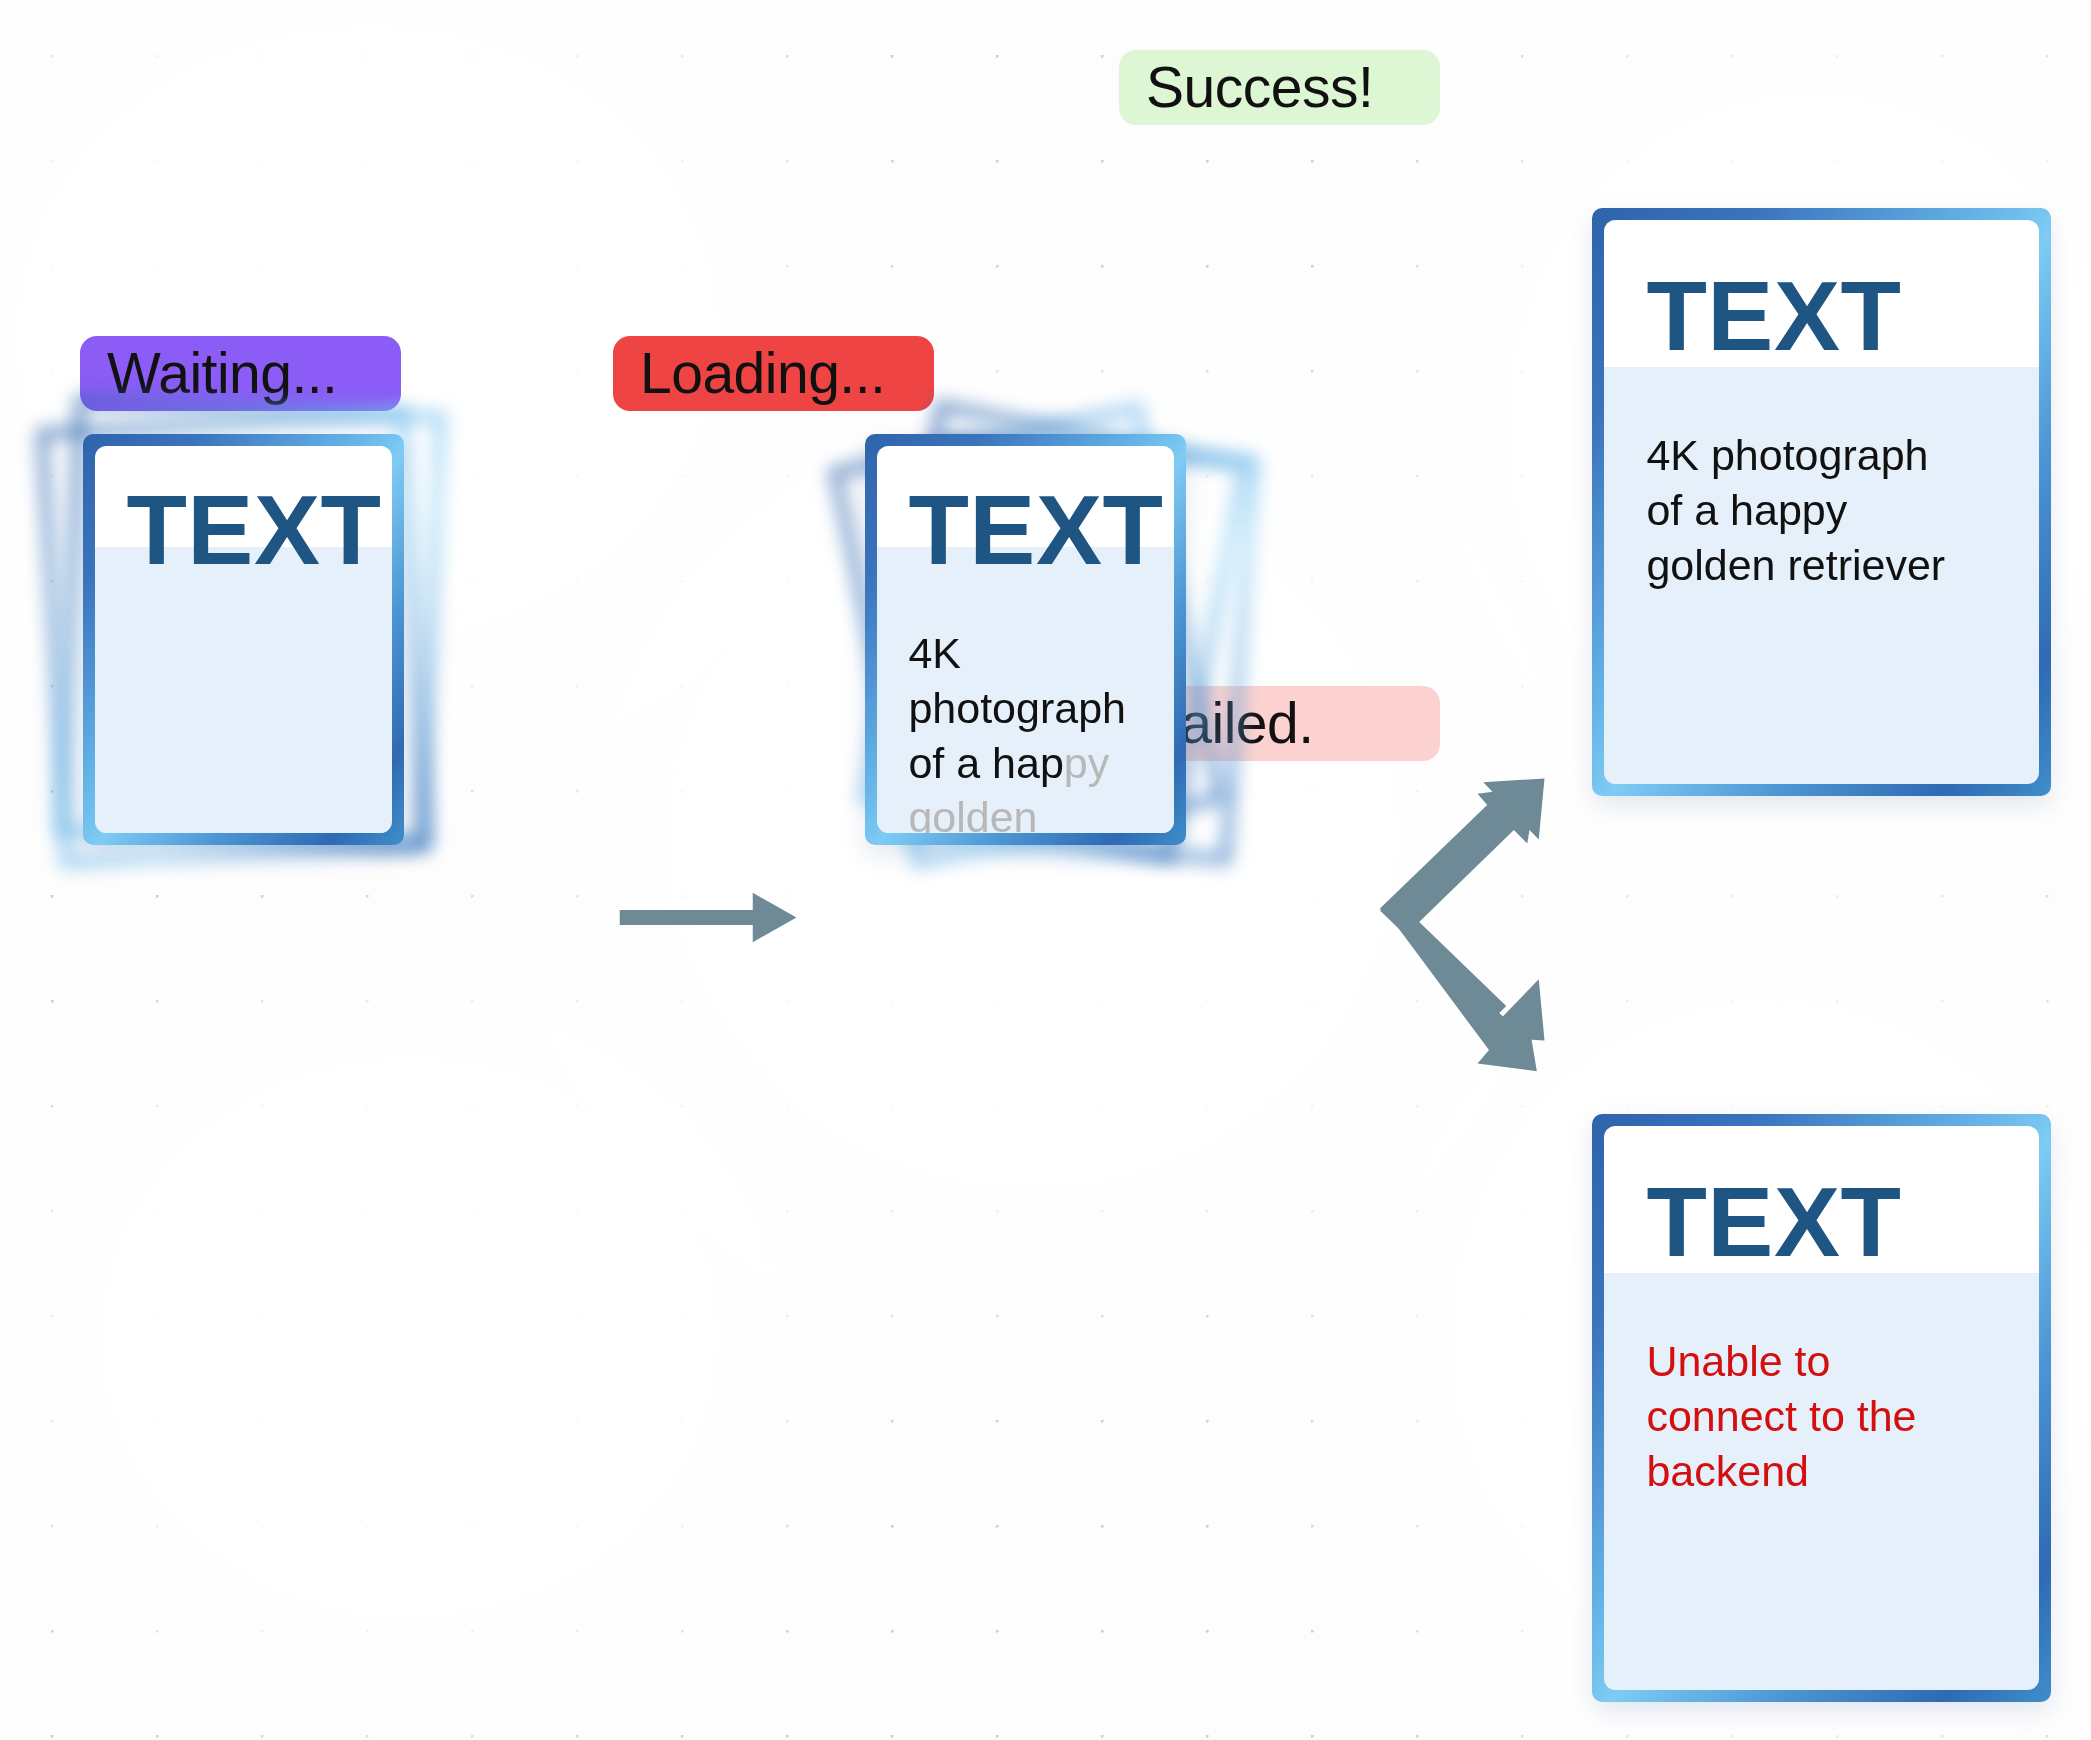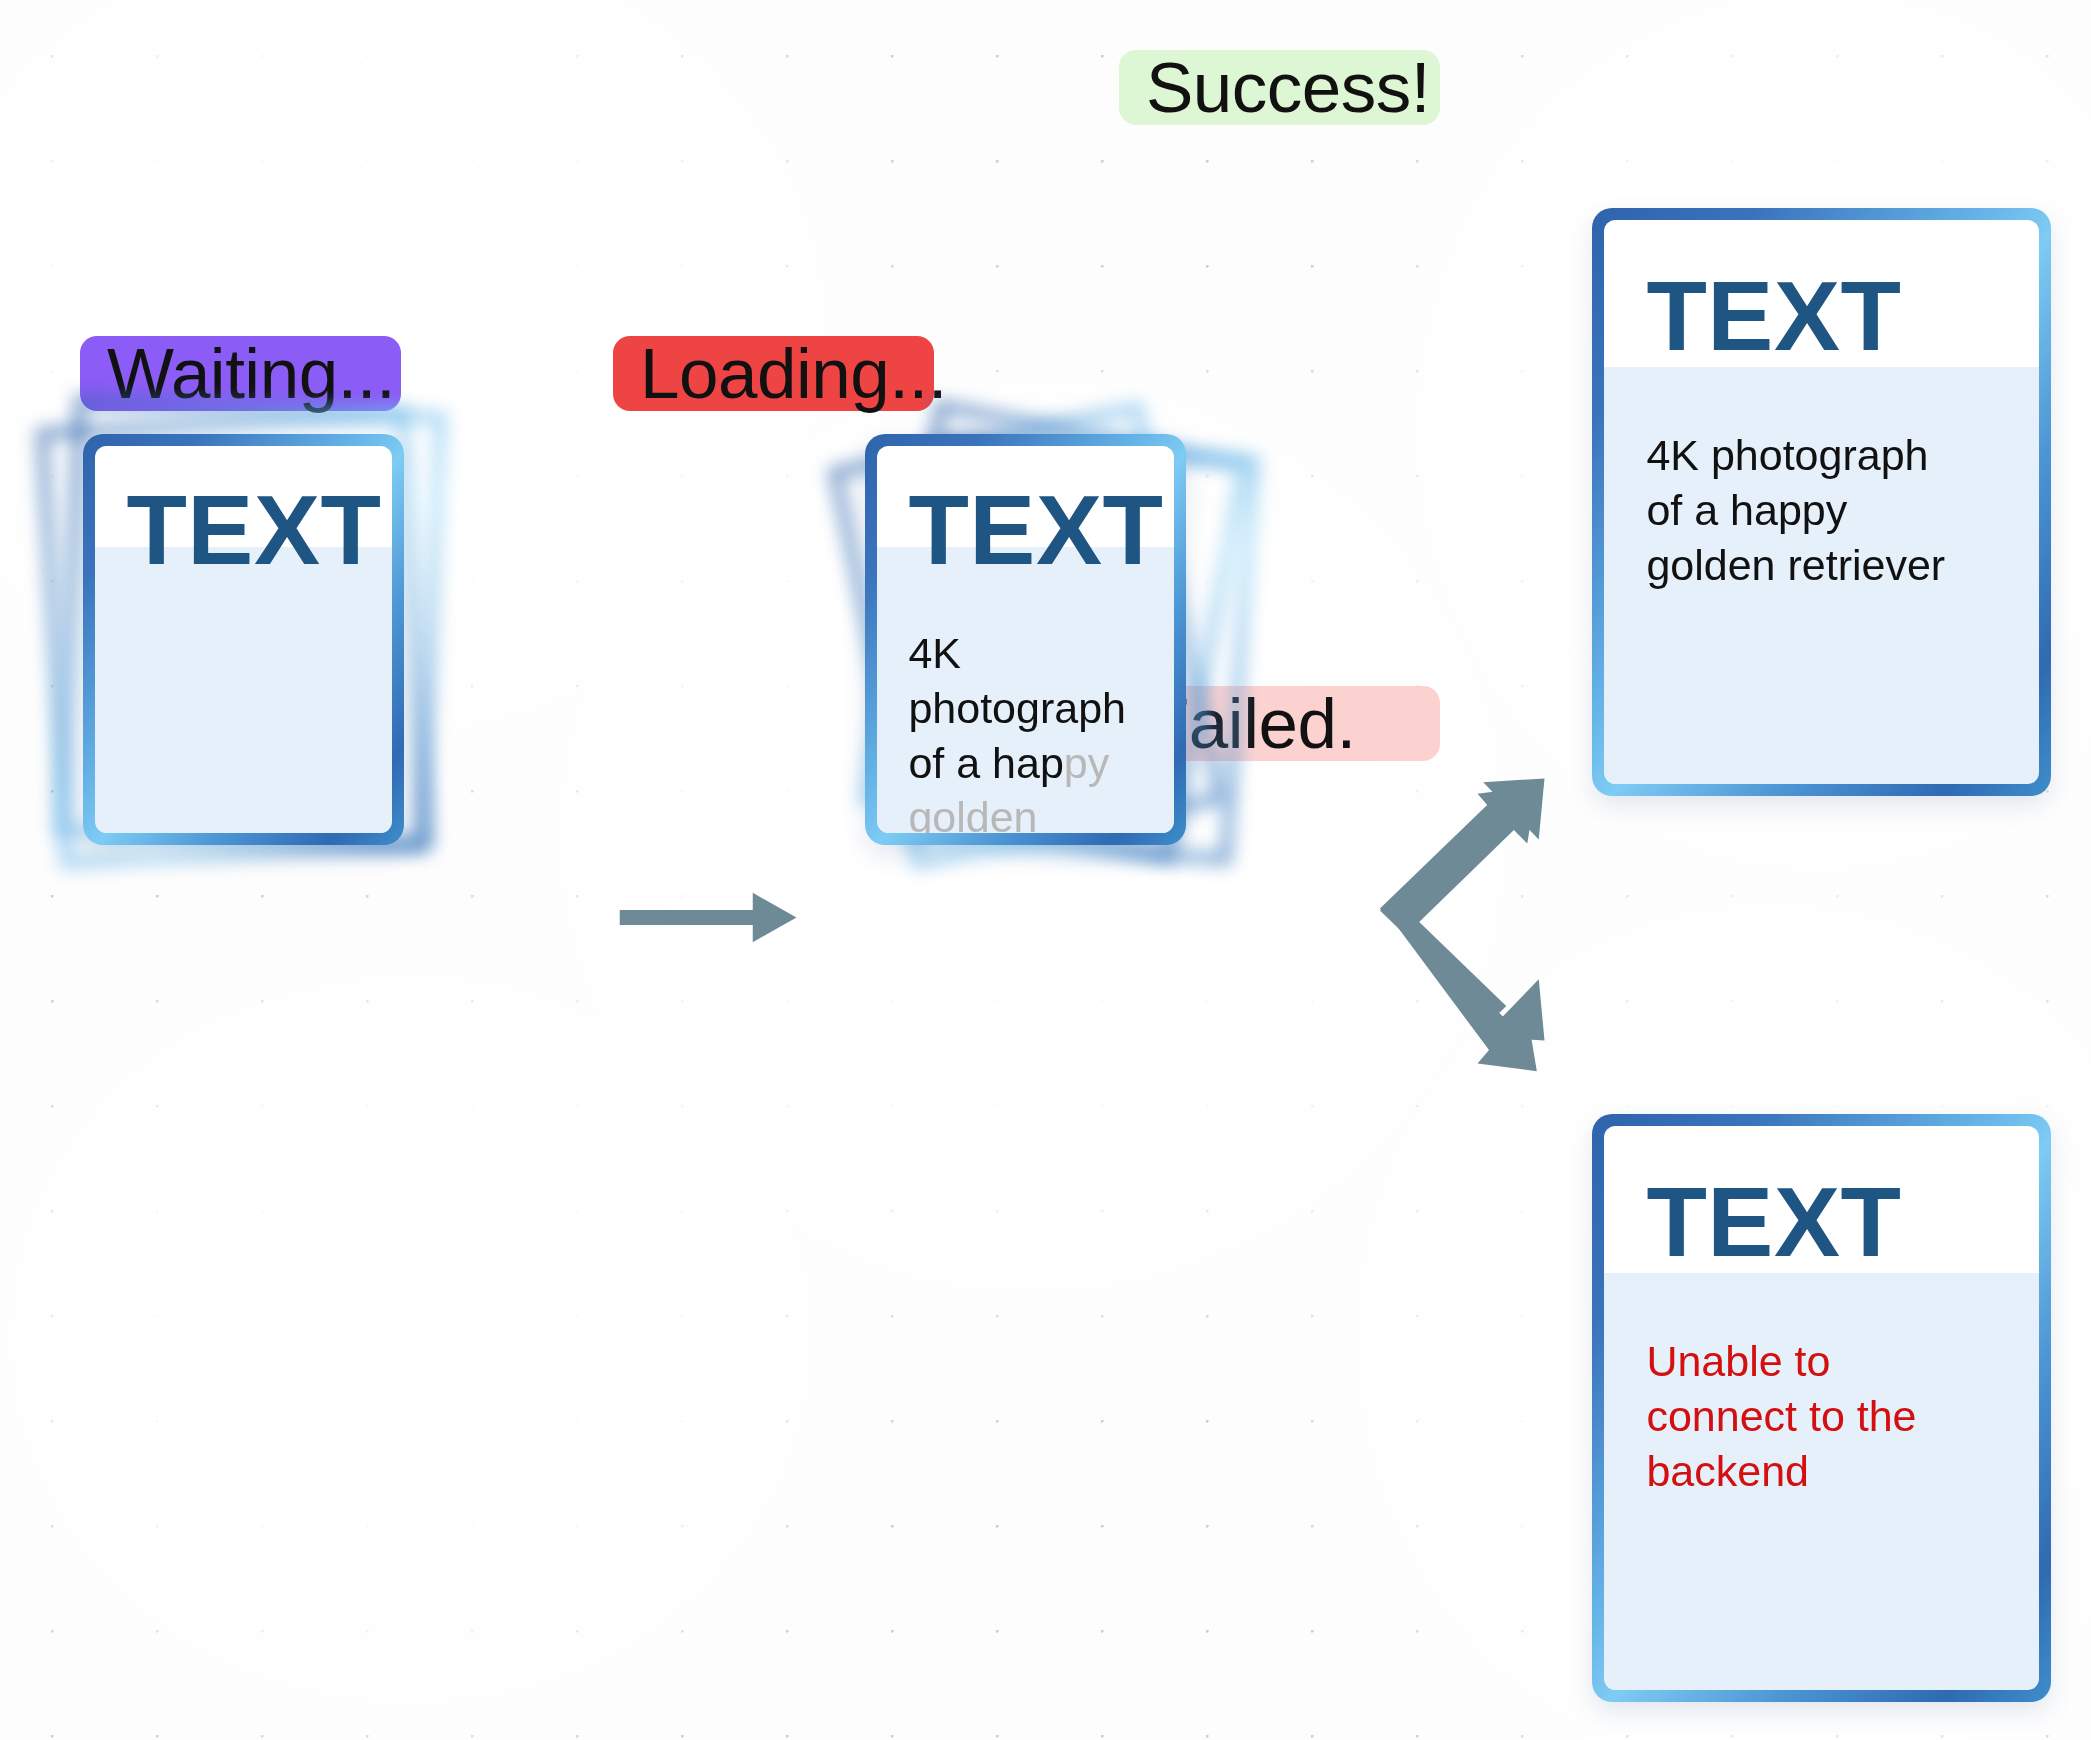--- a/index.html
+++ b/index.html
@@ -35,38 +35,38 @@
 
   .stage { position: absolute; inset: 0; }
 
   
   .pill {
     position: absolute;
     display: flex;
     align-items: center;
     padding: 0 27px;
     border-radius: 17px;
-    font-size: 71px;
+    font-size: 57px;
     line-height: 1;
     color: #111111;
     white-space: nowrap;
     letter-spacing: -0.5px;
   }
   .pill-waiting { left: 80px;  top: 336px; width: 321px; height: 75px; background: #8b5cf6; }
   .pill-loading { left: 613px; top: 336px; width: 321px; height: 75px; background: #ef4444; }
   .pill-success { left: 1119px; top: 50px;  width: 321px; height: 75px; background: #ddf6d3; }
   .pill-failed  { left: 1119px; top: 686px; width: 321px; height: 75px; background: #fbd2d0; }
 
   
   .card-wrap { position: absolute; }
 
   .card {
     position: absolute;
     inset: 0;
-    border-radius: 20px;
+    border-radius: 10px;
     padding: 12.4px;
     background: linear-gradient(128deg,
         #2f64ac 0%,
         #3a73bc 18%,
         #63b1e6 42%,
         #7ecbf4 52%,
         #4d96d4 70%,
         #2f6ab3 88%,
         #3f8ecb 100%);
     box-shadow: 0 9.6px 25px rgba(40,80,140,0.13);

